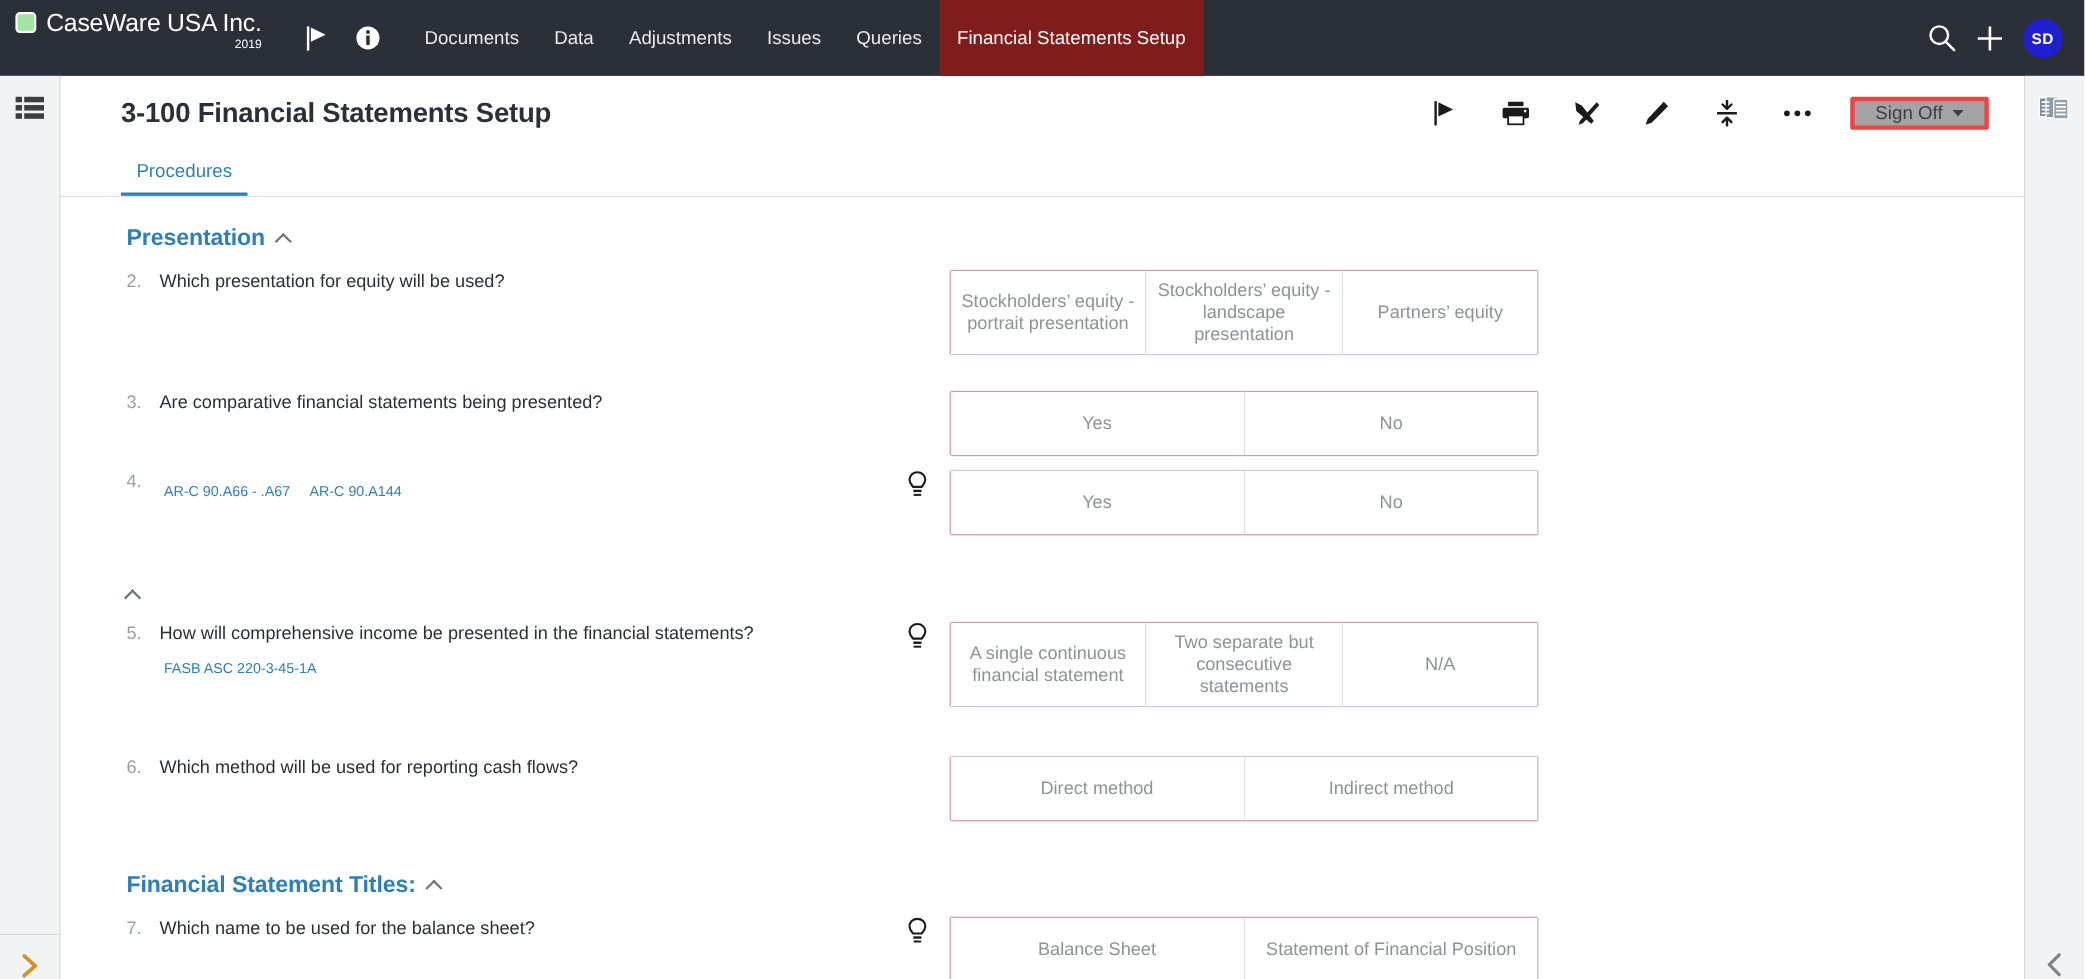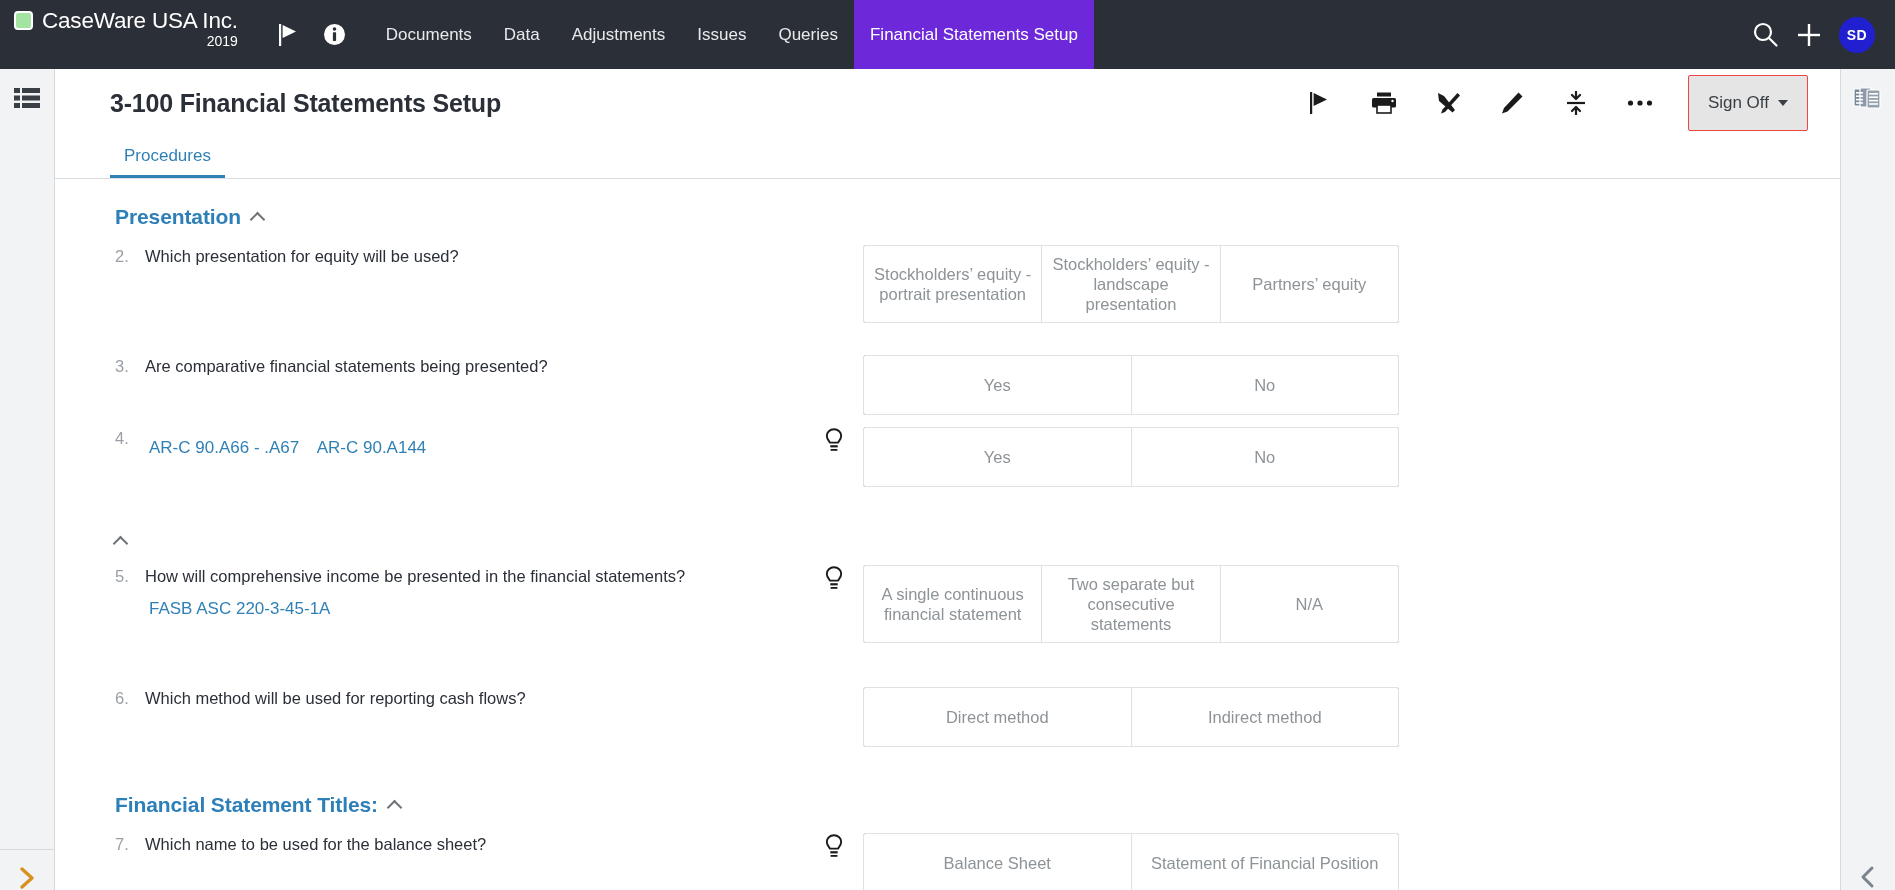--- a/index.html
+++ b/index.html
@@ -35,21 +35,21 @@
   .brand-name {
     color: #ffffff;
     font-size: 22.5px;
     letter-spacing: -0.2px;
     line-height: 27px;
     padding-left: 9px;
     white-space: nowrap;
   }
   .brand-year {
     color: #ffffff;
-    font-size: 14px;
+    font-size: 11px;
     line-height: 13px;
     text-align: right;
     padding-right: 0px;
     margin-top: 1px;
   }
   #topnav-icons {
     display: flex; align-items: center;
     gap: 0px;
     margin-left: 28px;
   }
@@ -61,21 +61,21 @@
   #topmenu { display: flex; align-items: stretch; margin-left: 12px; }
   .topmenu-item {
     display: flex; align-items: center;
     padding: 0 16px;
     color: #e8eaec;
     font-size: 17px;
     white-space: nowrap;
     cursor: pointer;
   }
   .topmenu-item.active {
-    background: #6d28d9;
+    background: #7f1d1d;
     color: #ffffff;
   }
   #topright {
     margin-left: auto;
     display: flex; align-items: center;
     padding-right: 20px;
     gap: 16px;
   }
   .avatar {
     width: 36px; height: 36px;
@@ -152,29 +152,29 @@
     gap: 0px;
   }
   .ptool {
     width: 64px; height: 46px;
     display: flex; align-items: center; justify-content: center;
     cursor: pointer;
     color: #1b1b1b;
   }
   #signoff {
     margin-left: 16px;
-    border: 1px solid #ef4444;
+    border: 4px solid #ef4444;
     border-radius: 2px;
-    height: 56px;
+    height: 30px;
     padding: 0 19px;
     display: flex; align-items: center;
     gap: 9px;
     font-size: 17px;
     color: #3a3f45;
-    background: #e5e5e5;
+    background: #a3a3a3;
     cursor: pointer;
   }
   .caret-dn {
     width: 0; height: 0;
     border-left: 5px solid transparent;
     border-right: 5px solid transparent;
     border-top: 6px solid #3a3f45;
   }
 
   
@@ -235,21 +235,21 @@
     padding-top: 2px;
   }
   .qtext-wrap { flex: 1 1 auto; max-width: 660px; }
   .qtext {
     font-size: 16.5px;
     color: #2b2f38;
     line-height: 23px;
   }
   .qrefs { margin-top: 11px; padding-left: 4px; }
   .qref {
-    font-size: 17px;
+    font-size: 13px;
     color: #3080b5;
     margin-right: 13px;
     cursor: pointer;
   }
   .bulb-cell {
     width: 58px; flex: 0 0 58px;
     display: flex; justify-content: center;
     padding-top: 1px;
   }
   .opts-cell { flex: 0 0 536px; width: 536px; }

